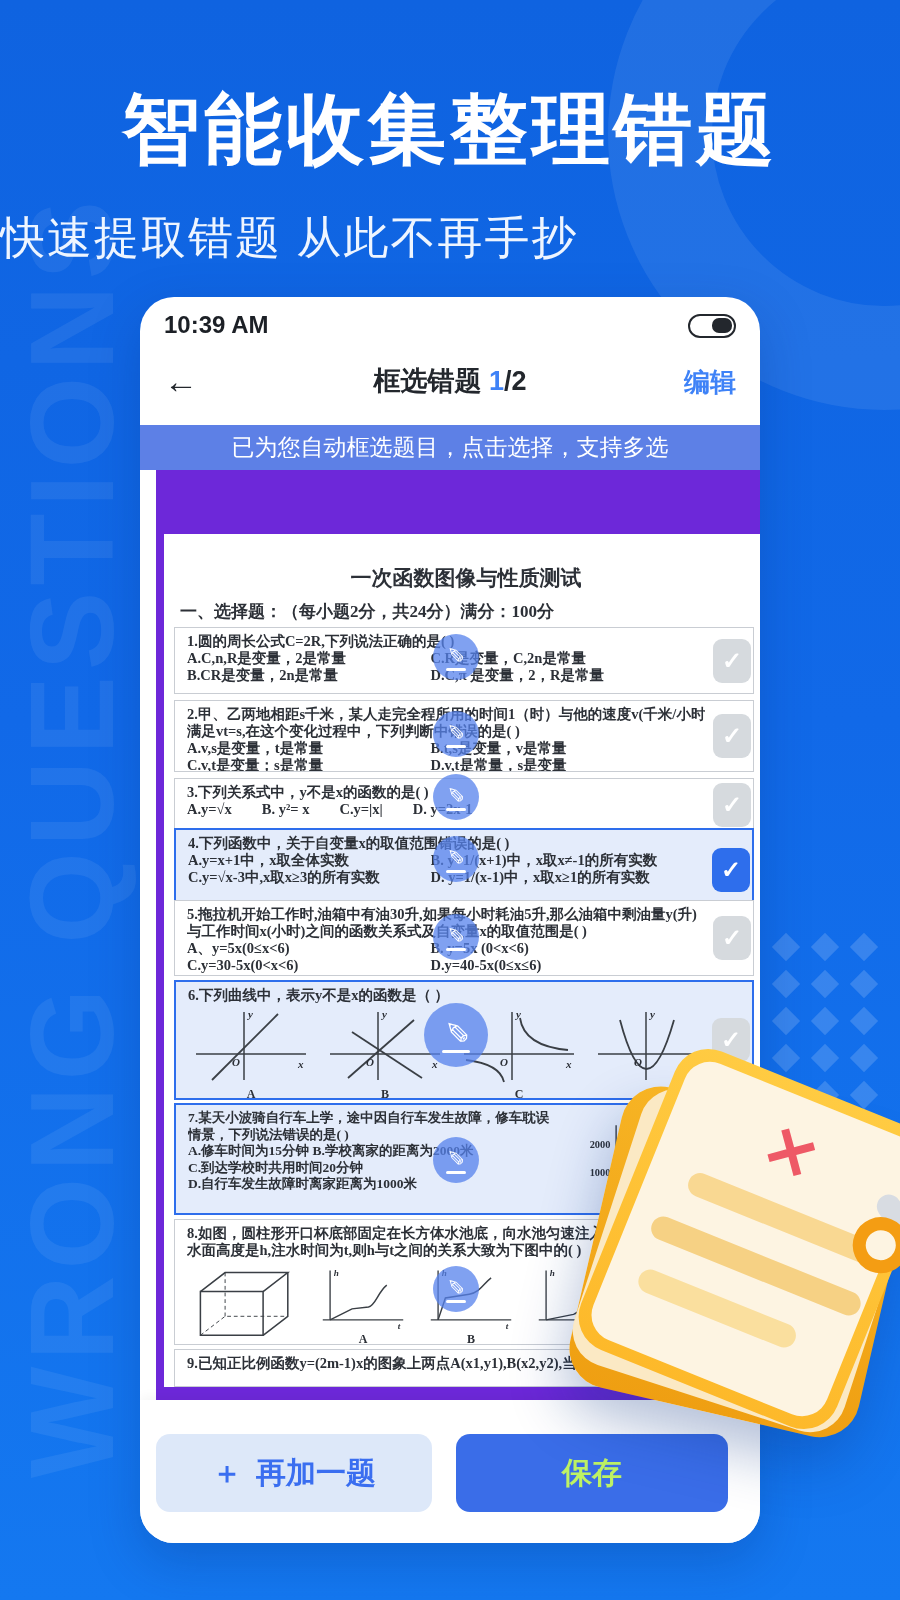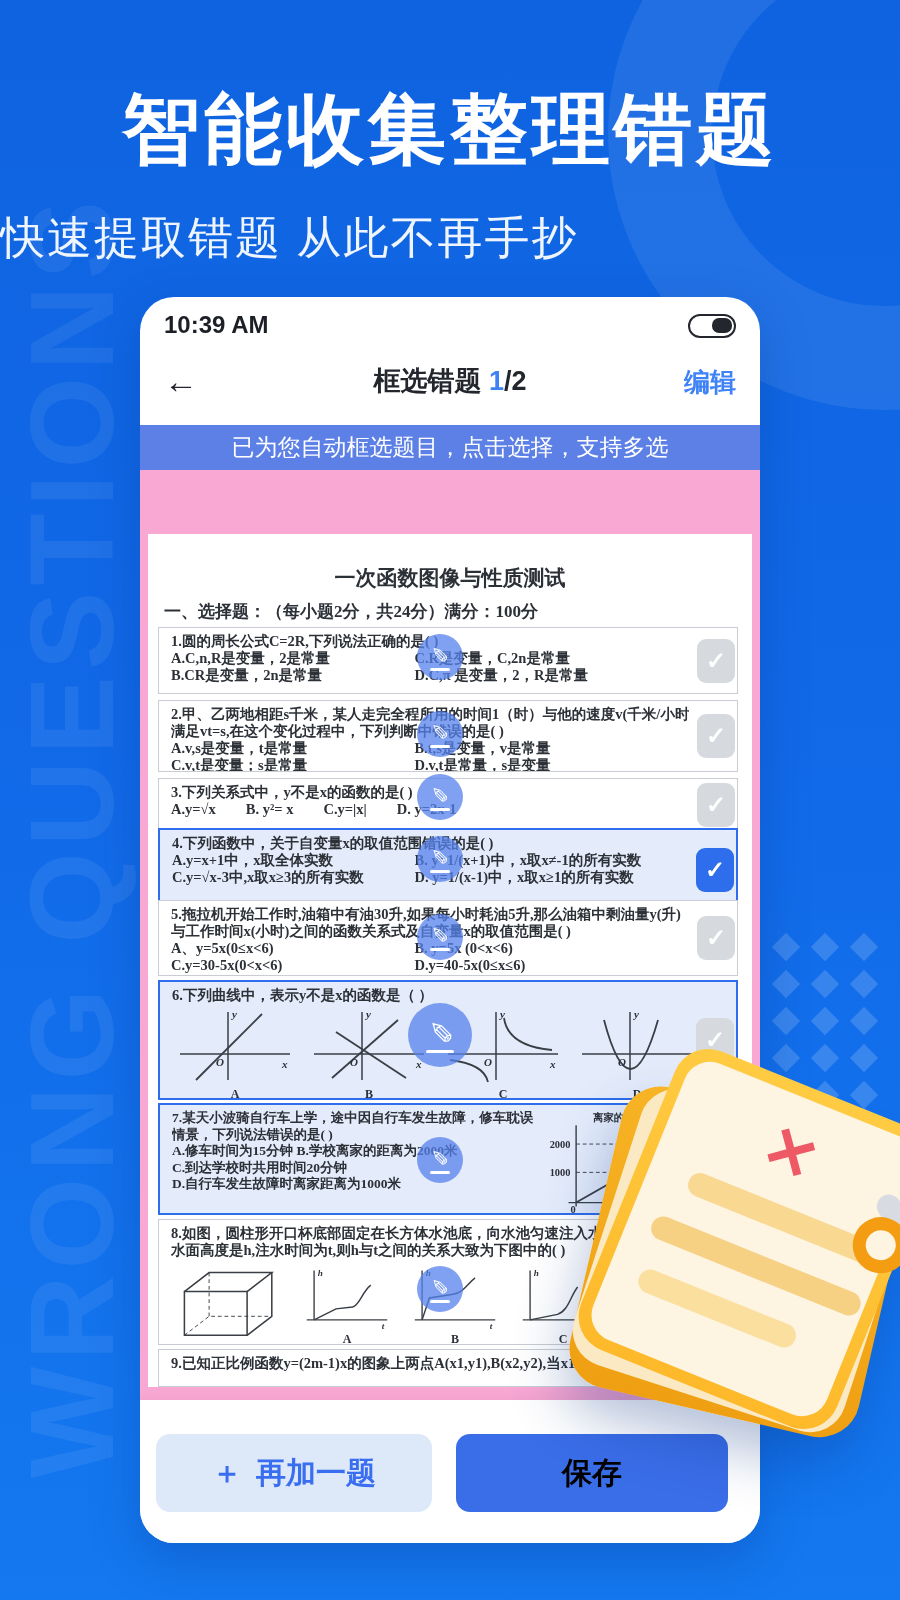--- a/index.html
+++ b/index.html
@@ -43,21 +43,21 @@
   .battery::after{ content:""; position:absolute; right:2px; top:2px; width:20px; height:15px; background:#23272d; border-radius:7px; }
   .navbar{ position:absolute; top:58px; left:0; right:0; height:52px; }
   .back-btn{ position:absolute; left:24px; top:6px; font-size:34px; color:#23272d; line-height:40px; }
   .nav-title{ position:absolute; left:0; right:0; top:8px; text-align:center; font-size:27px; font-weight:700; color:#23272d; }
   .nav-title .cur{ color:#3e82f7; }
   .edit-btn{ position:absolute; right:24px; top:10px; font-size:26px; font-weight:600; color:#3e82f7; }
   .banner{
     position:absolute; top:128px; left:0; right:0; height:45px;
     background:#5d80e6; color:#ffffff; font-size:23px; text-align:center; line-height:45px;
   }
-  .content{ position:absolute; top:173px; left:0; right:0; height:930px; background:#f9a8d4; }
+  .content{ position:absolute; top:173px; left:16px; right:0; height:930px; background:#6d28d9; }
   
   .paper{
     position:absolute; left:8px; top:64px; width:604px; height:853px;
     background:#ffffff; overflow:hidden;
     font-family:"Liberation Serif", serif; color:#2c3037;
   }
   .doc-title{ position:absolute; top:30px; left:0; width:100%; text-align:center; font-size:21px; font-weight:700; }
   .doc-section{ position:absolute; top:66px; left:16px; font-size:17px; font-weight:700; }
   .qbox{
     position:absolute; left:10px; width:580px; background:#ffffff;
@@ -86,33 +86,33 @@
   }
   .pencil .g{ font-size:21px; line-height:21px; transform:rotate(90deg) scaleX(-1); }
   .pencil .u{ width:20px; height:3px; background:#ffffff; border-radius:2px; margin-top:3px; }
   .pencil.big{ width:64px; height:64px; }
   .pencil.big .g{ font-size:30px; line-height:30px; }
   .pencil.big .u{ width:28px; }
   .graphrow{ display:flex; gap:8px; margin-top:2px; }
   .gcell{ text-align:center; }
   .gcell .lab{ font-size:12px; line-height:12px; }
   svg text{ font-family:"Liberation Serif", serif; fill:#2c3037; }
-  .q7flex{ display:flex; }
+  .q7flex{ display:flex;gap:24px; }
   .q7flex .lines{ width:372px; flex:none; font-size:13.5px; }
   .q7flex .lines .qline{ line-height:16.5px; }
   
   .footer{ position:absolute; left:0; right:0; bottom:0; height:143px; background:#ffffff; box-shadow:0 -4px 10px rgba(0,0,0,0.04); }
   .btn-add{
     position:absolute; left:16px; top:34px; width:276px; height:78px;
     background:#dde8f9; border-radius:14px; color:#3a6ef0; font-size:30px; font-weight:600;
     display:flex; align-items:center; justify-content:center; gap:14px;
   }
   .btn-save{
     position:absolute; left:316px; top:34px; width:272px; height:78px;
-    background:#3a6de8; border-radius:14px; color:#000000; font-size:30px; font-weight:600;
+    background:#3a6de8; border-radius:14px; color:#bef264; font-size:30px; font-weight:600;
     display:flex; align-items:center; justify-content:center;
   }
   
   .notecard{ position:absolute; left:618px; top:1078px; width:276px; height:322px; transform:rotate(22deg); z-index:6; }
   .nc-l1{ position:absolute; left:-16px; right:-4px; top:34px; bottom:-20px; background:linear-gradient(180deg,#f7b424,#ef9f12); border-radius:40px; transform:rotate(-9deg); box-shadow:0 28px 55px rgba(10,50,130,0.30); }
   .nc-l2{ position:absolute; left:-8px; right:0px; top:42px; bottom:-8px; background:#fbe9c4; border-radius:36px; transform:rotate(-4deg); }
   .nc-main{ position:absolute; inset:0; background:linear-gradient(180deg,#ffcb42,#fdb92a); border-radius:36px; }
   .nc-front{ position:absolute; inset:12px; background:#fdf4e2; border-radius:27px; }
   .nc-x{ position:absolute; left:100px; top:20px; font-size:62px; font-weight:800; color:#ee5966; transform:rotate(8deg); font-family:"Liberation Sans",sans-serif; }
   .nc-line{ position:absolute; height:24px; border-radius:12px; }

